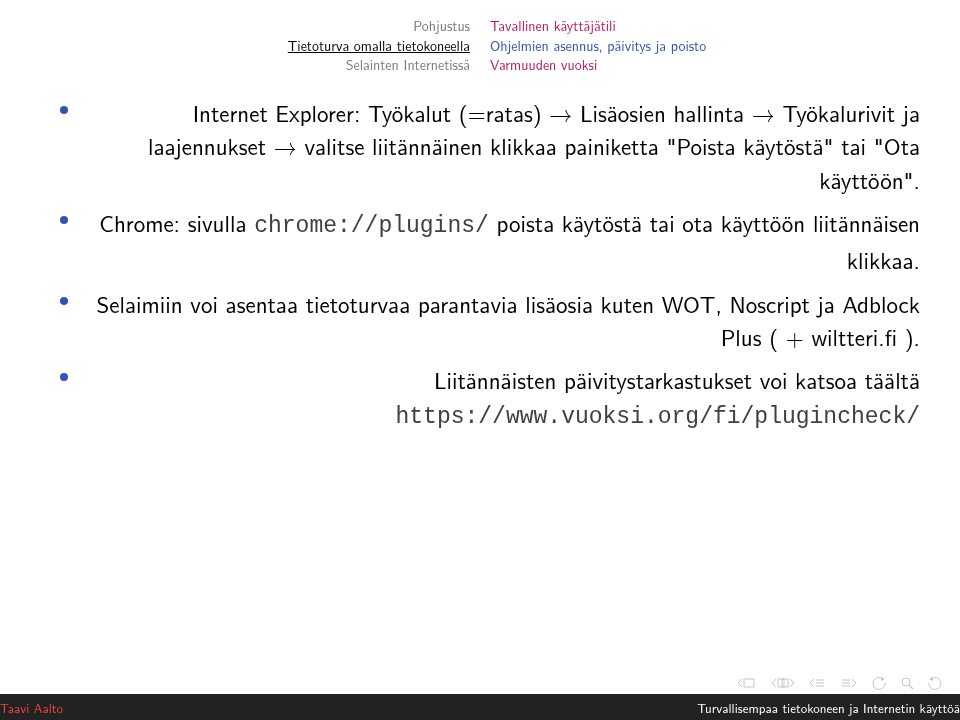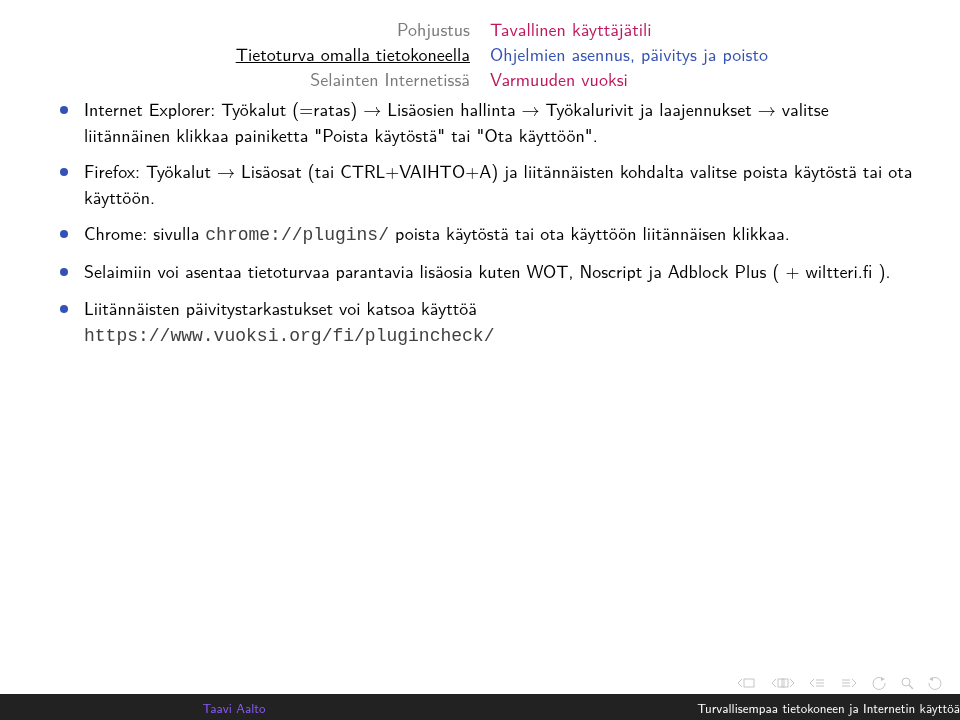--- a/index.html
+++ b/index.html
@@ -13,21 +13,21 @@
   .slide {
     width: 960px;
     height: 720px;
     position: relative;
   }
   
   .nav {
     position: relative;
     height: 96px;
     width: 960px;
-    font-size: 18px;
+    font-size: 14px;
     line-height: 1.4;
   }
   .nav-col-left {
     position: absolute;
     right: 490px;
     top: 16px;
     text-align: right;
   }
   .nav-col-right {
     position: absolute;
@@ -41,22 +41,23 @@
   .active-left { color: #000; text-decoration: underline; }
   .active-right { color: #3452b4; }
   .title {
     color: #3452b4;
     font-size: 31px;
     margin: 28px 0 34px 28px;
     font-weight: 400;
   }
   .content {
     margin: 0 40px 0 60px;
-    font-size: 18px;
+    font-size: 23px;
     line-height: 1.45;
+    text-align: right;
   }
   ul.bullets { list-style: none; }
   ul.bullets > li {
     position: relative;
     padding-left: 24px;
     margin-bottom: 10px;
   }
   ul.bullets > li::before {
     content: "";
     position: absolute;
@@ -75,23 +76,23 @@
     left: 0;
     width: 960px;
     height: 26px;
     background: #222;
     color: #fff;
     font-size: 13px;
     display: flex;
   }
   .footer .fleft {
     width: 480px;
-    text-align: center;
+    text-align: left;
     padding: 4px 12px 0 0;
-    color: #8b5cf6;
+    color: #ef4444;
   }
   .footer .fright {
     width: 480px;
     text-align: right;
     padding: 4px 0 0 12px;
     color: #fff;
     font-weight: 500;
   }
   
   .navicons {
@@ -127,30 +128,27 @@
     </div>
   </div>
 
 
   <div class="content">
     <ul class="bullets">
       <li>
         <span>Internet Explorer: Työkalut (=ratas) → Lisäosien hallinta → Työkalurivit ja laajennukset → valitse liitännäinen klikkaa painiketta "Poista käytöstä" tai "Ota käyttöön".</span>
       </li>
       <li>
-        <span>Firefox: Työkalut → Lisäosat (tai CTRL+VAIHTO+A) ja liitännäisten kohdalta valitse poista käytöstä tai ota käyttöön.</span>
-      </li>
-      <li>
         <span>Chrome: sivulla </span><span class="tt">chrome://plugins/</span><span> poista käytöstä tai ota käyttöön liitännäisen klikkaa.</span>
       </li>
       <li>
         <span>Selaimiin voi asentaa tietoturvaa parantavia lisäosia kuten WOT, Noscript ja Adblock Plus ( + wiltteri.fi ).</span>
       </li>
       <li>
-        <span>Liitännäisten päivitystarkastukset voi katsoa käyttöä</span><br>
+        <span>Liitännäisten päivitystarkastukset voi katsoa täältä</span><br>
         <span class="tt">https://www.vuoksi.org/fi/plugincheck/</span>
       </li>
     </ul>
   </div>
 
   <div class="navicons">
     <span class="grp">
       <svg width="20" height="12" viewBox="0 0 20 12">
           <polyline class="lightstroke" points="6,2 2,6 6,10" fill="none" stroke-width="1"></polyline>
           <rect class="lightstroke" x="8" y="2" width="10" height="8" fill="none" stroke-width="1"></rect>

